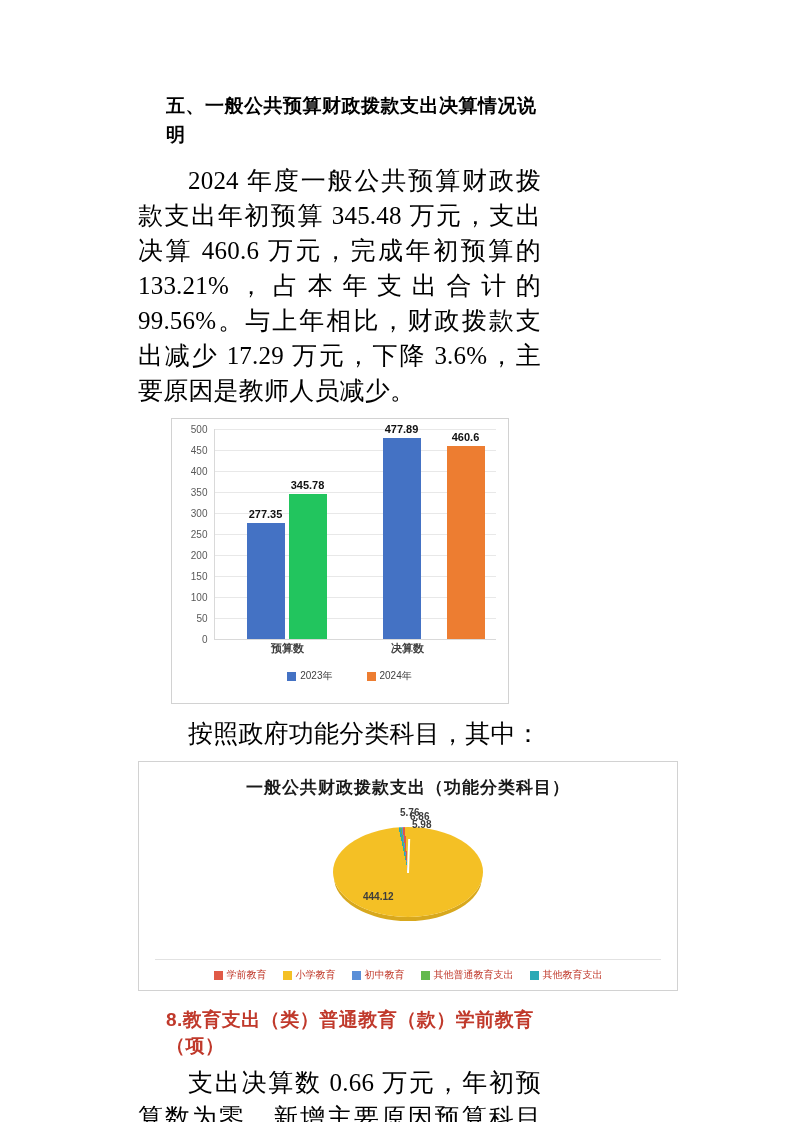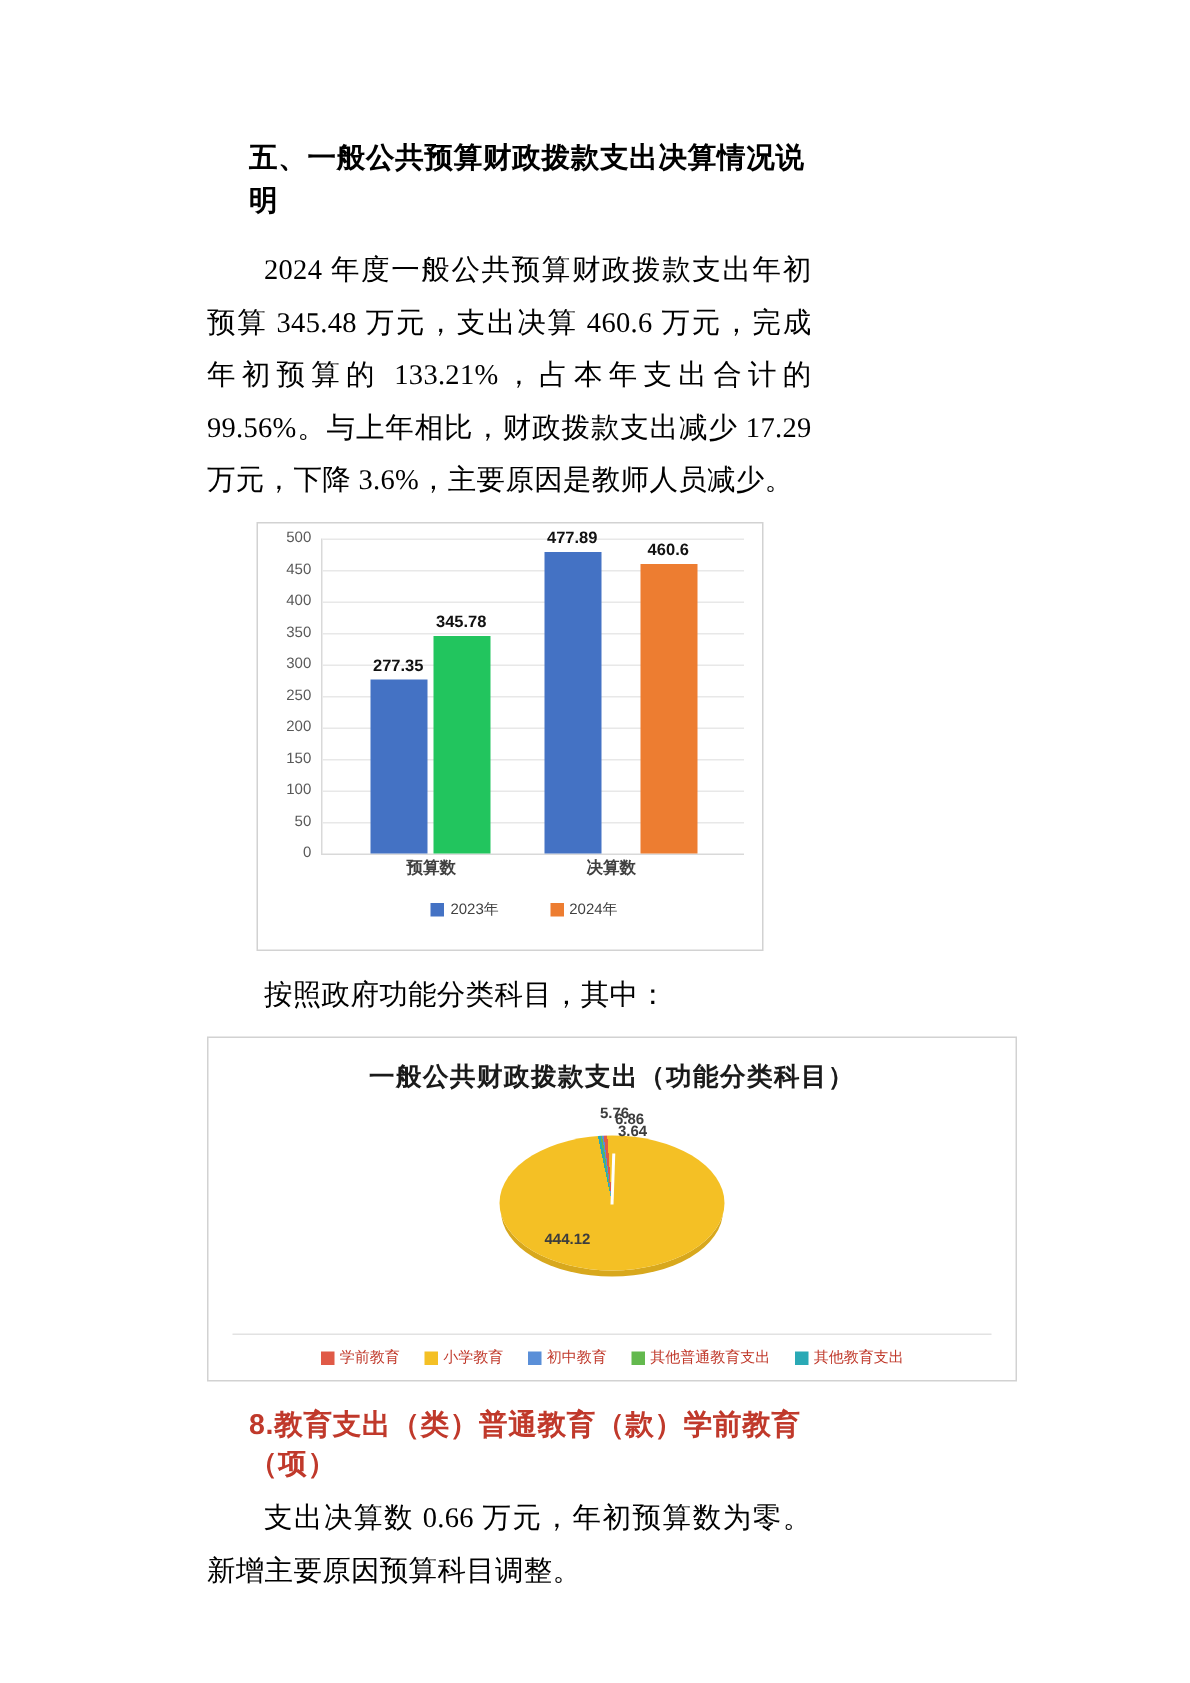--- a/index.html
+++ b/index.html
@@ -25,21 +25,21 @@
   }
   .heading {
     font-family: "Liberation Sans", "DejaVu Sans", sans-serif;
     font-weight: bold;
     font-size: 19px;
     letter-spacing: 0.5px;
     margin: 0 0 14px 28px;
     line-height: 1.5;
   }
   .para {
-    font-size: 19px;
+    font-size: 25px;
     line-height: 35px;
     text-align: justify;
     text-indent: 2em;
     margin: 0 0 6px 0;
     letter-spacing: 0.2px;
   }
   
   .chart-box {
     border: 1px solid #d2d2d2;
     background: #fff;
@@ -279,21 +279,21 @@
 
         <div class="bars-group" style="left:32px;">
           <div class="bar" style="height:116px;background:#4472c4;">
             <span class="blabel">277.35</span>
           </div>
           <div class="bar" style="height:145px;background:#22c55e;">
             <span class="blabel">345.78</span>
           </div>
         </div>
 
-        <div class="bars-group" style="left:148px;gap:26px;">
+        <div class="bars-group" style="left:168px;gap:26px;">
           <div class="bar" style="height:201px;background:#4472c4;">
             <span class="blabel">477.89</span>
           </div>
           <div class="bar" style="height:193px;background:#ed7d31;">
             <span class="blabel">460.6</span>
           </div>
         </div>
       </div>
 
       <div class="x-axis-labels">
@@ -320,21 +320,21 @@
     <div class="pie-title">一般公共财政拨款支出（功能分类科目）</div>
 
     <div class="pie-wrap">
       <div class="pie">
         <div class="disc"></div>
         <div class="slice-gap"></div>
         <span class="pie-val-main">444.12</span>
       </div>
       <span class="pie-val-small" style="left:calc(50% - 8px); top:8px;">5.76</span>
       <span class="pie-val-small" style="left:calc(50% + 2px); top:12px;">6.86</span>
-      <span class="pie-val-small" style="left:calc(50% + 4px); top:20px;">3.64</span>
+      <span class="pie-val-small" style="left:calc(50% + 4px); top:20px;">5.98</span>
     </div>
 
     <div class="pie-legend">
       <span class="item">
         <span class="swatch" style="background:#e05a47;"></span>
         <span>学前教育</span>
       </span>
       <span class="item">
         <span class="swatch" style="background:#f4c025;"></span>
         <span>小学教育</span>

